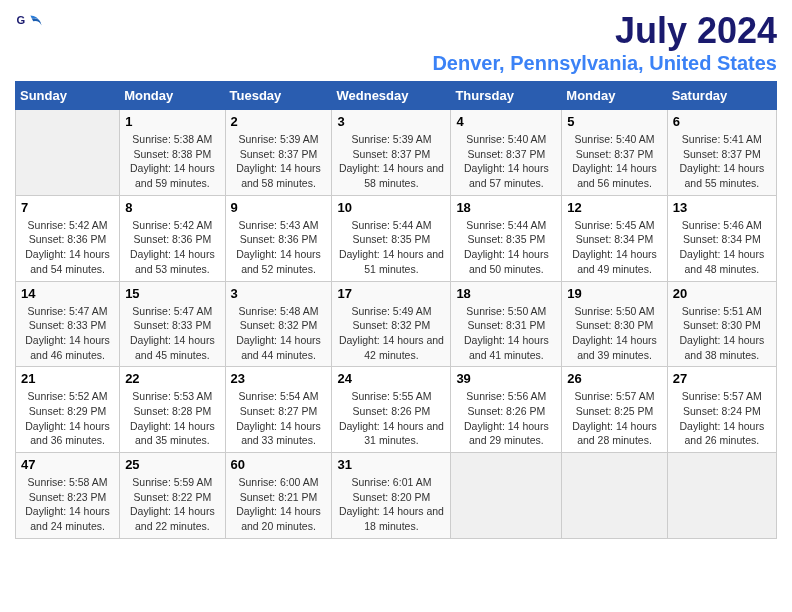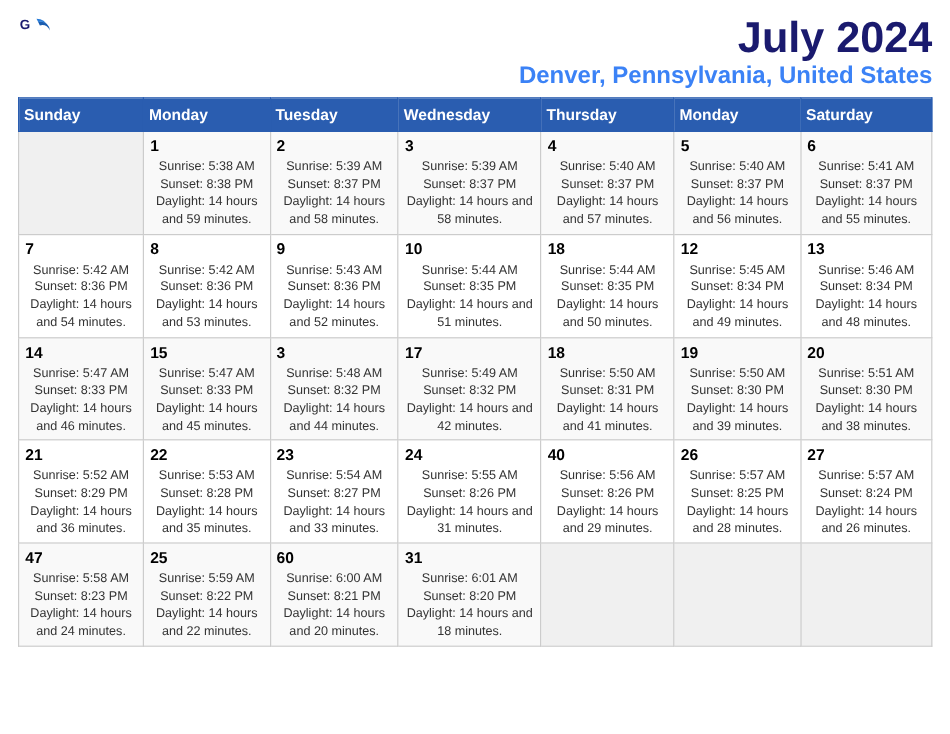--- a/index.html
+++ b/index.html
@@ -216,21 +216,21 @@
         </td>
         <td>
           <span class="day-number">23</span>
           <div class="day-info">Sunrise: 5:54 AM<br>Sunset: 8:27 PM<br>Daylight: 14 hours and 33 minutes.</div>
         </td>
         <td>
           <span class="day-number">24</span>
           <div class="day-info">Sunrise: 5:55 AM<br>Sunset: 8:26 PM<br>Daylight: 14 hours and 31 minutes.</div>
         </td>
         <td>
-          <span class="day-number">40</span>
+          <span class="day-number">39</span>
           <div class="day-info">Sunrise: 5:56 AM<br>Sunset: 8:26 PM<br>Daylight: 14 hours and 29 minutes.</div>
         </td>
         <td>
           <span class="day-number">26</span>
           <div class="day-info">Sunrise: 5:57 AM<br>Sunset: 8:25 PM<br>Daylight: 14 hours and 28 minutes.</div>
         </td>
         <td>
           <span class="day-number">27</span>
           <div class="day-info">Sunrise: 5:57 AM<br>Sunset: 8:24 PM<br>Daylight: 14 hours and 26 minutes.</div>
         </td>

